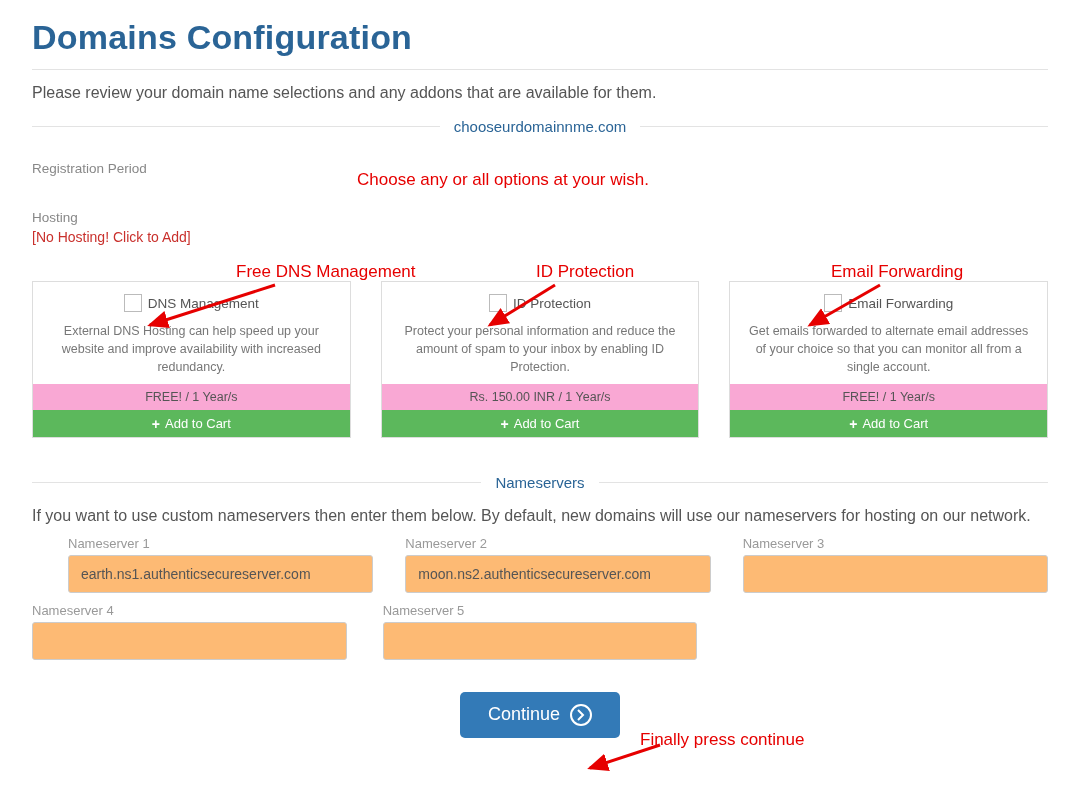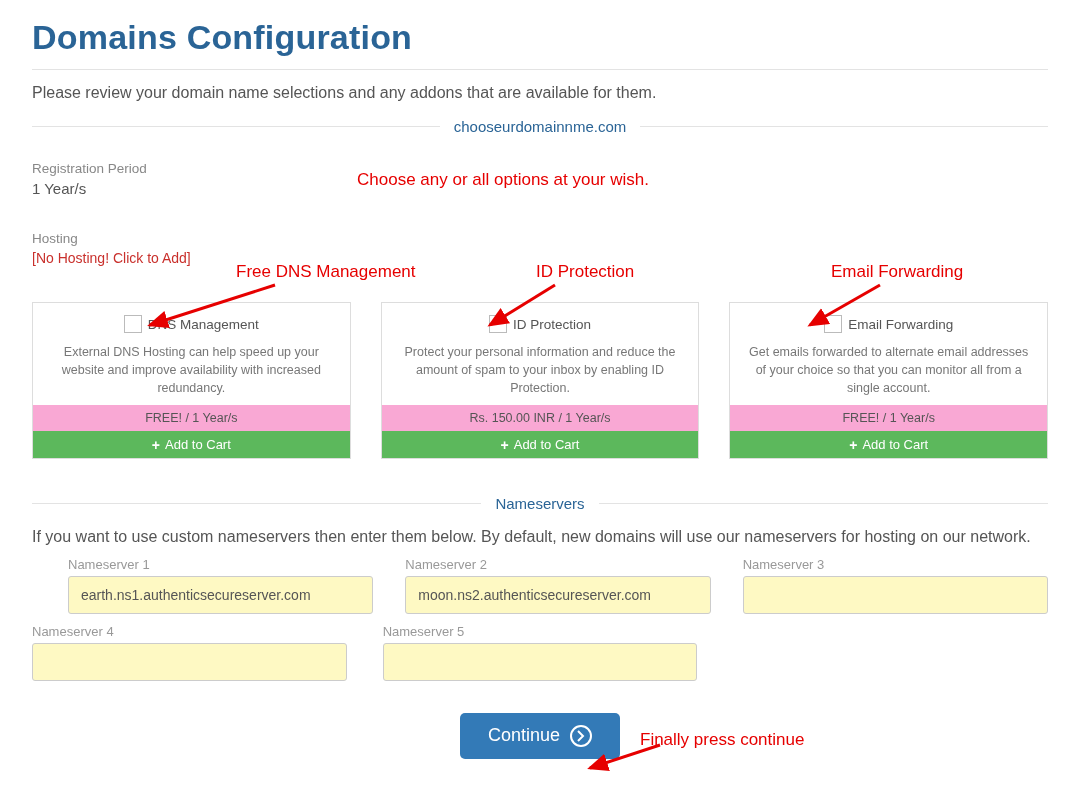--- a/index.html
+++ b/index.html
@@ -147,21 +147,21 @@
   .ns-col { flex: 1; }
   .ns-label { font-size: 13px; color: #999; margin-bottom: 4px; }
   .ns-input {
     width: 100%;
     height: 38px;
     padding: 6px 12px;
     border: 1px solid #ccc;
     border-radius: 3px;
     font-size: 14px;
     color: #555;
-    background: #fef9c3;
+    background: #fdba74;
   }
   .continue-wrap {
     text-align: center;
     margin-top: 32px;
   }
   .continue-btn {
     display: inline-flex;
     align-items: center;
     gap: 10px;
     background: #337ab7;
@@ -204,21 +204,20 @@
 <div class="section-divider">
   <span class="line"></span>
   <span class="label">chooseurdomainnme.com</span>
   <span class="line"></span>
 </div>
 
 <div style="display:flex;">
   <div style="flex:0 0 360px;">
     <div class="field-block">
       <div class="field-label">Registration Period</div>
-      <div class="field-value">1 Year/s</div>
     </div>
     <div class="field-block" style="margin-top:34px;">
       <div class="field-label">Hosting</div>
       <div class="no-hosting">[No Hosting! Click to Add]</div>
     </div>
   </div>
 </div>
 
 <div class="addons">
   <div class="addon">

